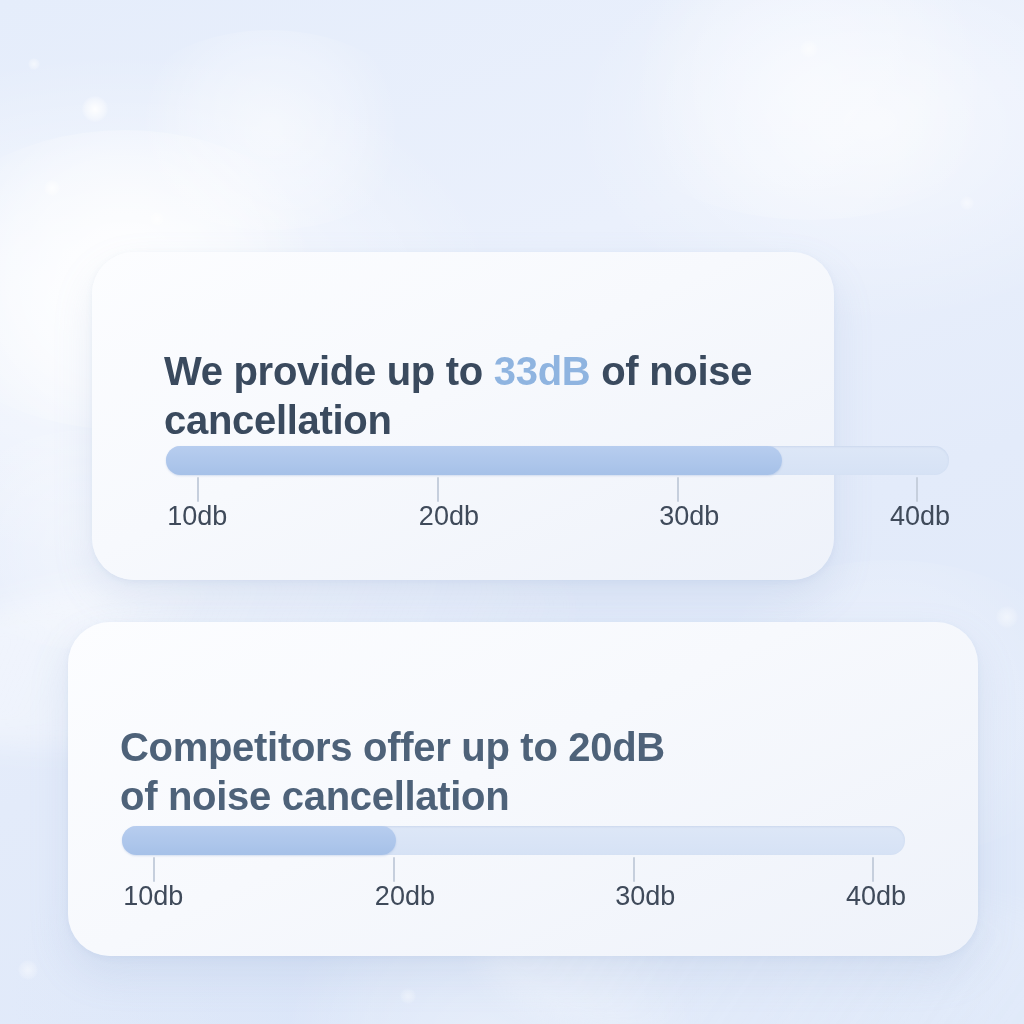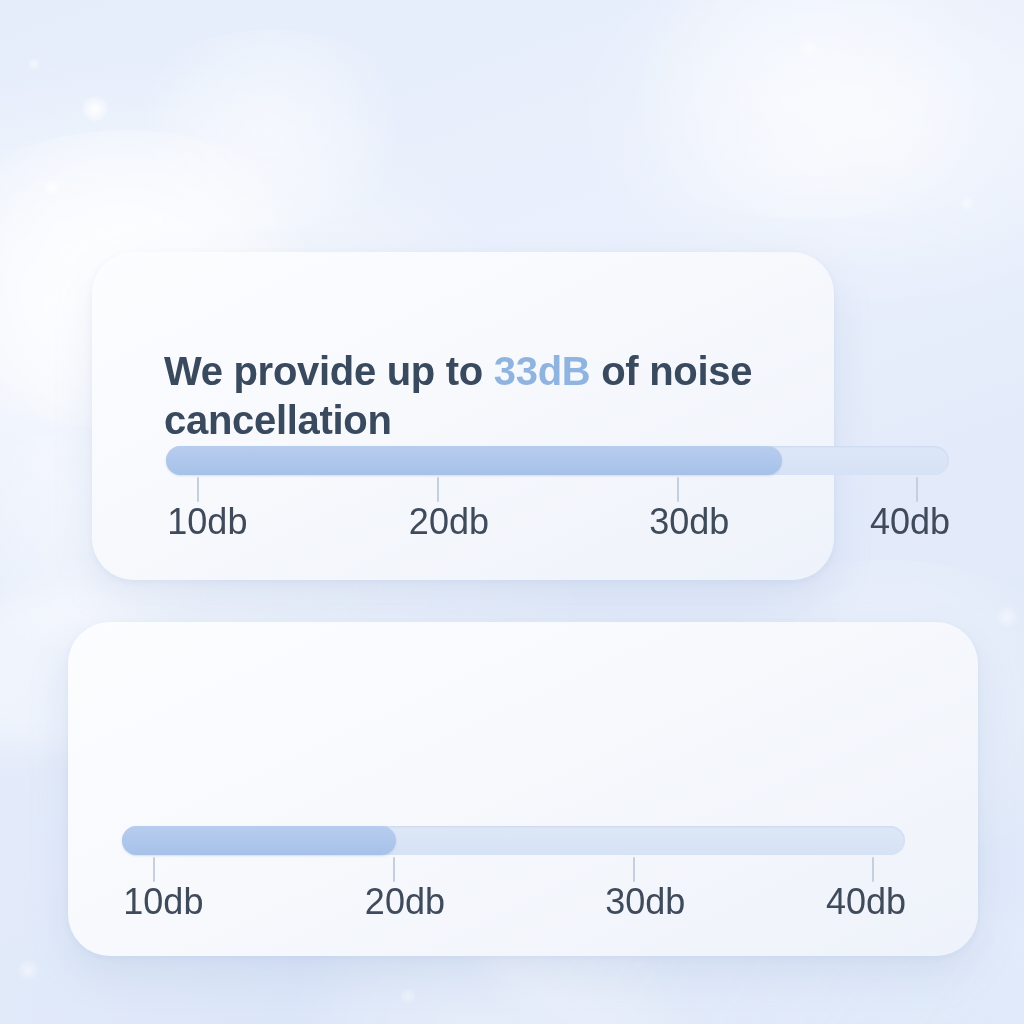--- a/index.html
+++ b/index.html
@@ -176,21 +176,21 @@
     left: 0;
     top: 2px;
     width: 2px;
     height: 25px;
     background: #c6cfdd;
     border-radius: 1px;
   }
   .tick-label {
     position: absolute;
     top: 26px;
-    font-size: 36px;
+    font-size: 27px;
     font-weight: 400;
     color: #3f4a5a;
     white-space: nowrap;
     letter-spacing: 0;
   }
   .tick.first .tick-label { left: -30px; }
   .tick.mid   .tick-label { transform: translateX(-50%); left: 12px; }
   .tick.last  .tick-label { right: 0; transform: translateX(34px); }
 </style>
 </head>
@@ -242,20 +242,24 @@
         </div>
         <div class="tick last" style="left: 95.8%;">
           <span class="tick-line"></span>
           <span class="tick-label">40db</span>
         </div>
       </div>
     </div>
   </div>
 
   <div class="card card-2">
+    <div class="card-title">
+      <span>Competitors offer up to 20dB
+of noise cancellation</span><span></span><span></span>
+    </div>
     <div class="slider">
       <div class="track">
         <div class="fill" style="width: 35%;"></div>
       </div>
       <div class="ticks">
         <div class="tick first" style="left: 4%;">
           <span class="tick-line"></span>
           <span class="tick-label">10db</span>
         </div>
         <div class="tick mid" style="left: 34.6%;">

